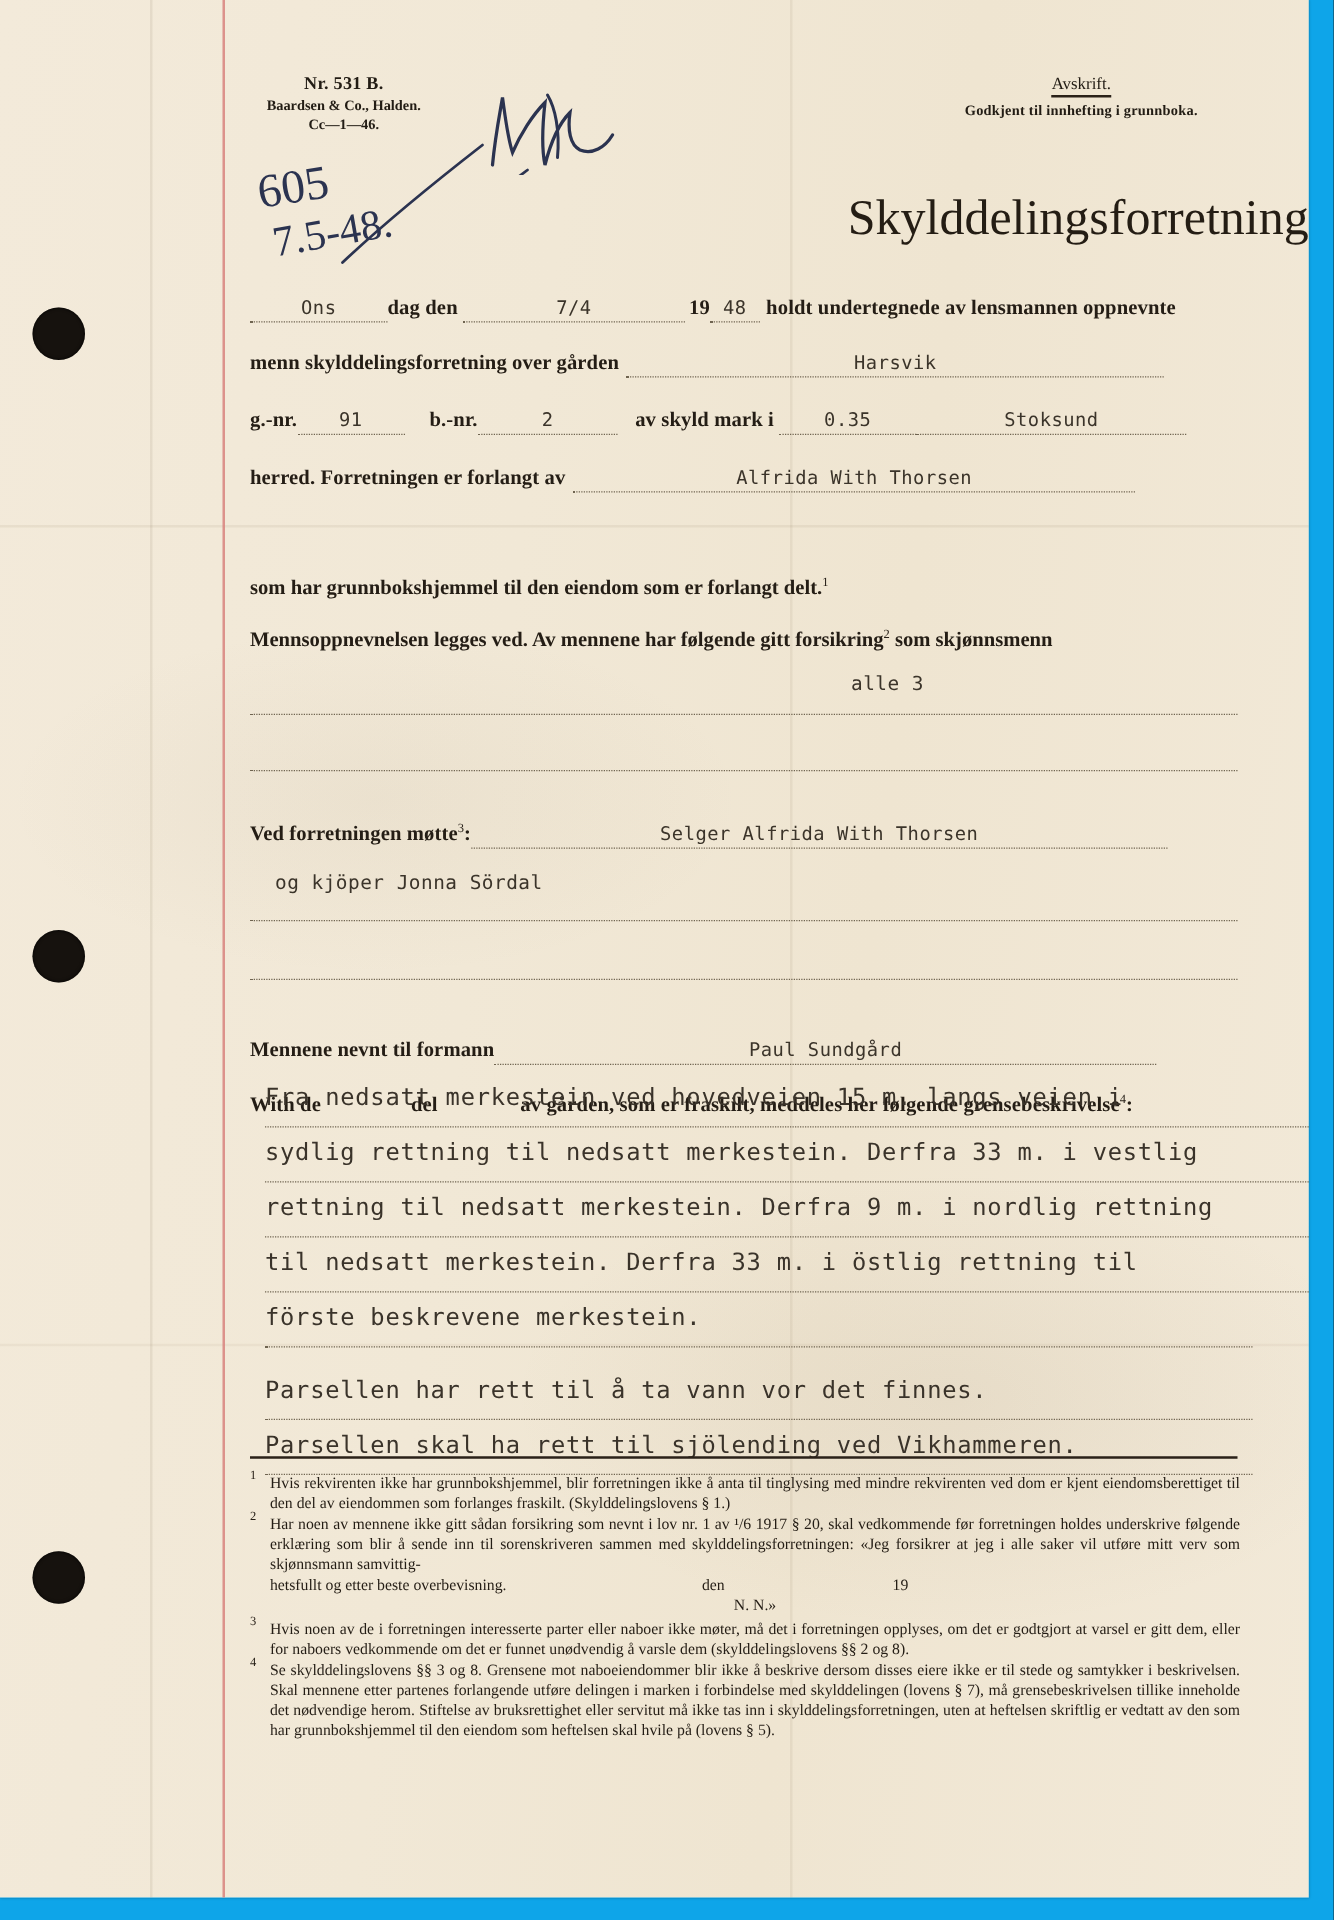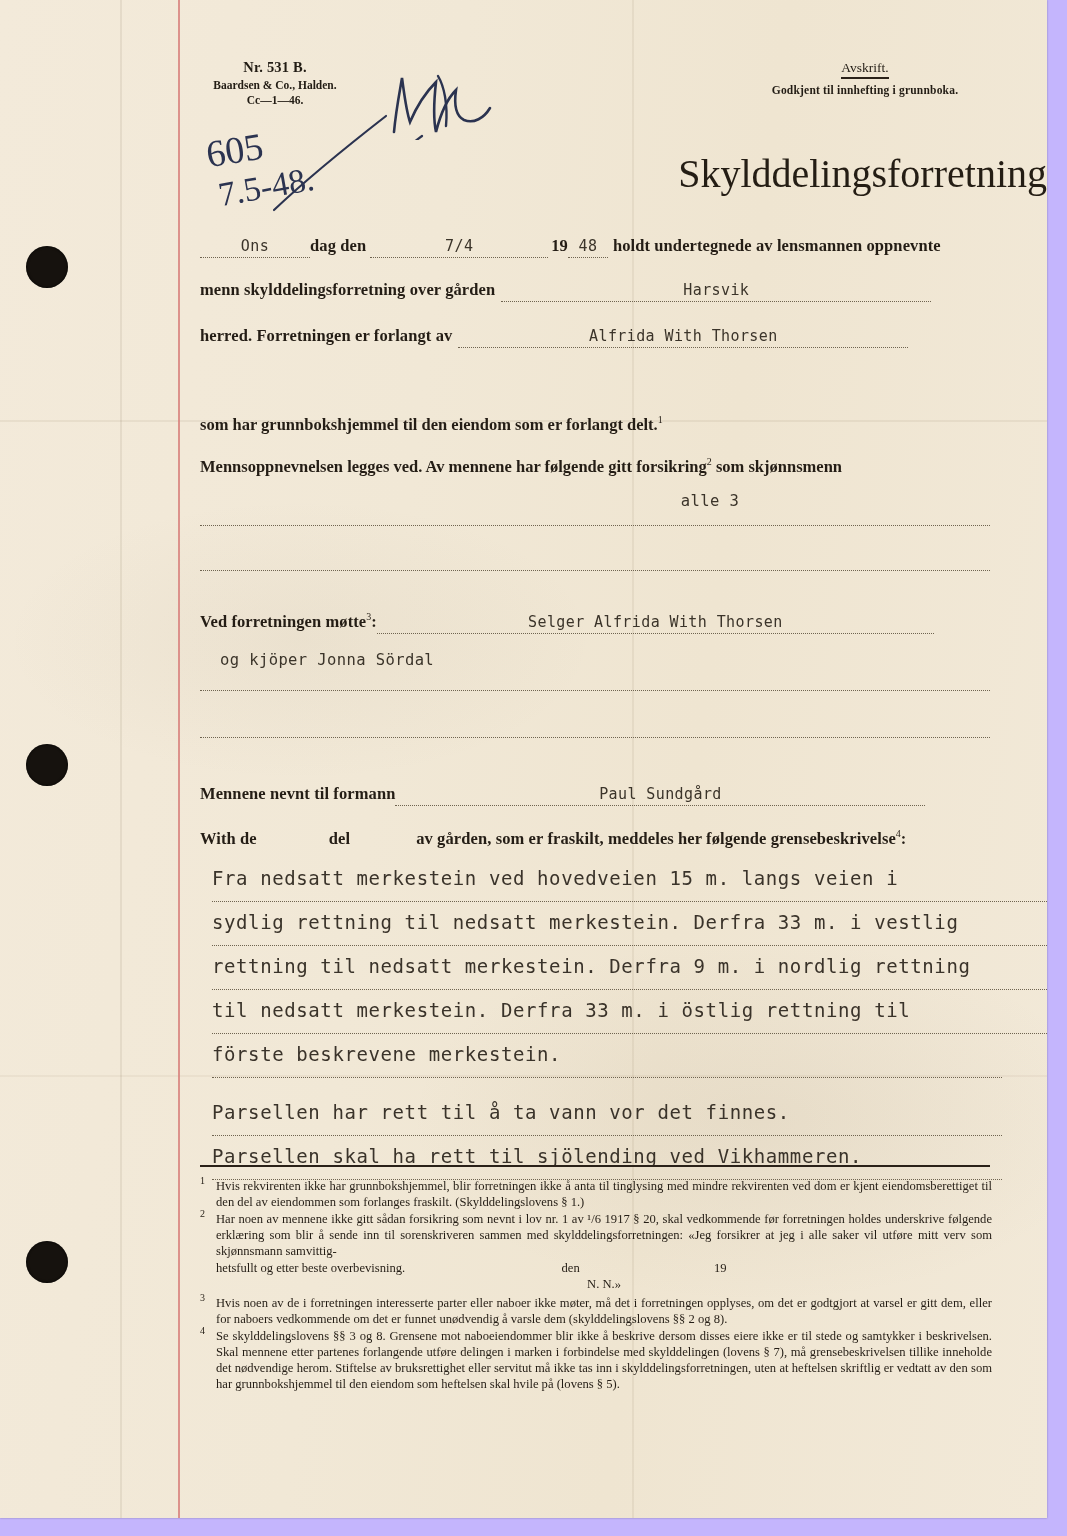--- a/index.html
+++ b/index.html
@@ -4,21 +4,21 @@
 <title>Skylddelingsforretning</title>
 <style>
   html,body{margin:0;padding:0;background:#120f0c;}
   body{
     width:1067px;height:1536px;position:relative;overflow:hidden;
     font-family:"Liberation Serif", serif;
   }
   
   #scan{
     position:absolute;inset:0;
-    background:#c4b5fd;
+    background:#0ea5e9;
   }
   
   #paper{
     position:absolute;left:0;top:0;width:1047px;height:1518px;
     background:
       radial-gradient(ellipse 500px 260px at 760px 1120px, rgba(150,130,100,.10), rgba(150,130,100,0) 70%),
       radial-gradient(ellipse 420px 200px at 300px 640px, rgba(150,130,100,.07), rgba(150,130,100,0) 70%),
       linear-gradient(97deg,#f3eada 0%,#f1e8d6 38%,#efe5d1 64%,#f2e9d8 100%);
     box-shadow:0 0 2px rgba(0,0,0,.3);
   }
@@ -147,20 +147,23 @@
     <div id="form">
 
       <div class="frow">
         <span class="fill" style="width:110px;">Ons</span><span class="lbl">dag den</span><span class="fill" style="width:178px;margin-left:4px;">7/4</span><span class="lbl" style="margin-left:3px;">19</span><span class="fill" style="width:40px;">48</span><span class="lbl" style="margin-left:5px;">holdt undertegnede av lensmannen oppnevnte</span>
       </div>
 
       <div class="frow" style="height:46px;">
         <span class="lbl">menn skylddelingsforretning over gården</span><span class="fill" style="width:430px;margin-left:6px;">Harsvik</span>
       </div>
 
+      <div class="frow" style="height:46px;">
+        <span class="lbl">g.-nr.</span><span class="fill" style="width:86px;">91</span><span class="lbl" style="margin-left:20px;">b.-nr.</span><span class="fill" style="width:112px;">2</span><span class="lbl" style="margin-left:14px;">av skyld mark i</span><span class="fill" style="width:110px;margin-left:4px;">0.35</span><span class="fill" style="width:216px;">Stoksund</span>
+      </div>
 
       <div class="frow" style="height:46px;">
         <span class="lbl">herred.  Forretningen er forlangt av</span><span class="fill" style="width:450px;margin-left:6px;">Alfrida With Thorsen</span>
       </div>
 
       <div style="height:42px;"></div>
       <div style="height:42px;">
         <span class="para">som har grunnbokshjemmel til den eiendom som er forlangt delt.</span><sup style="font-size:10px;">1</sup>
       </div>
 

